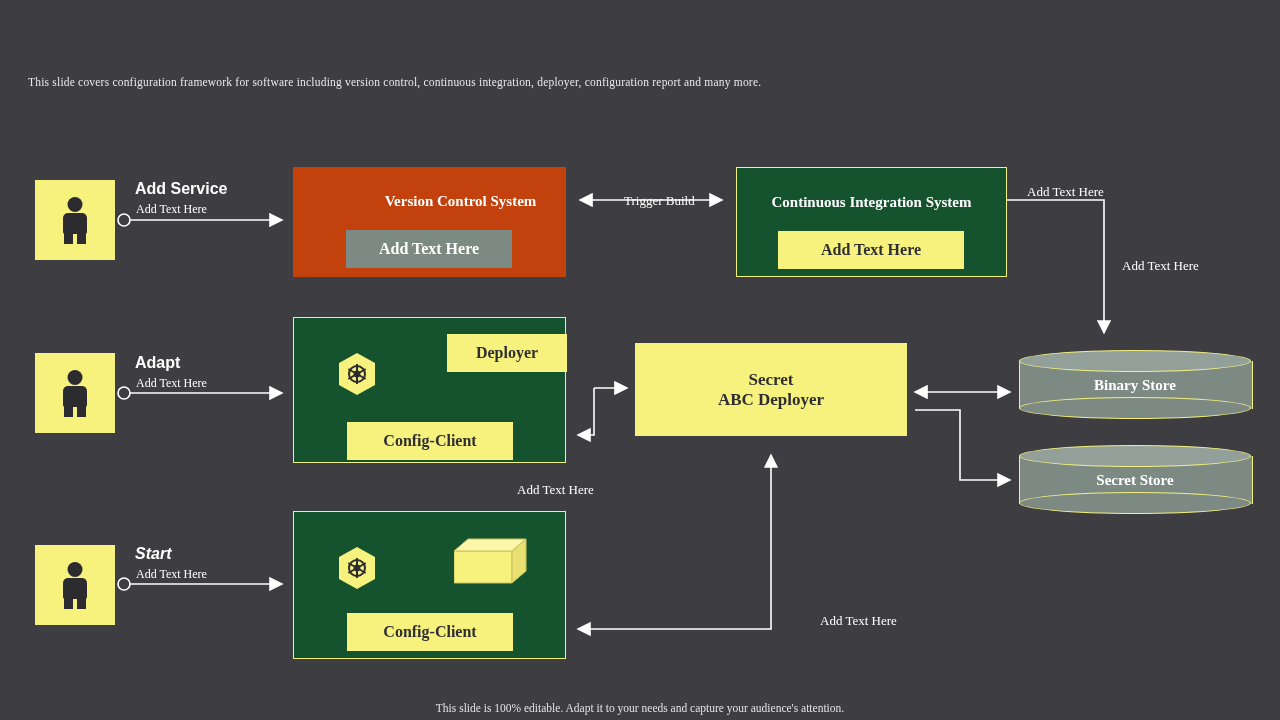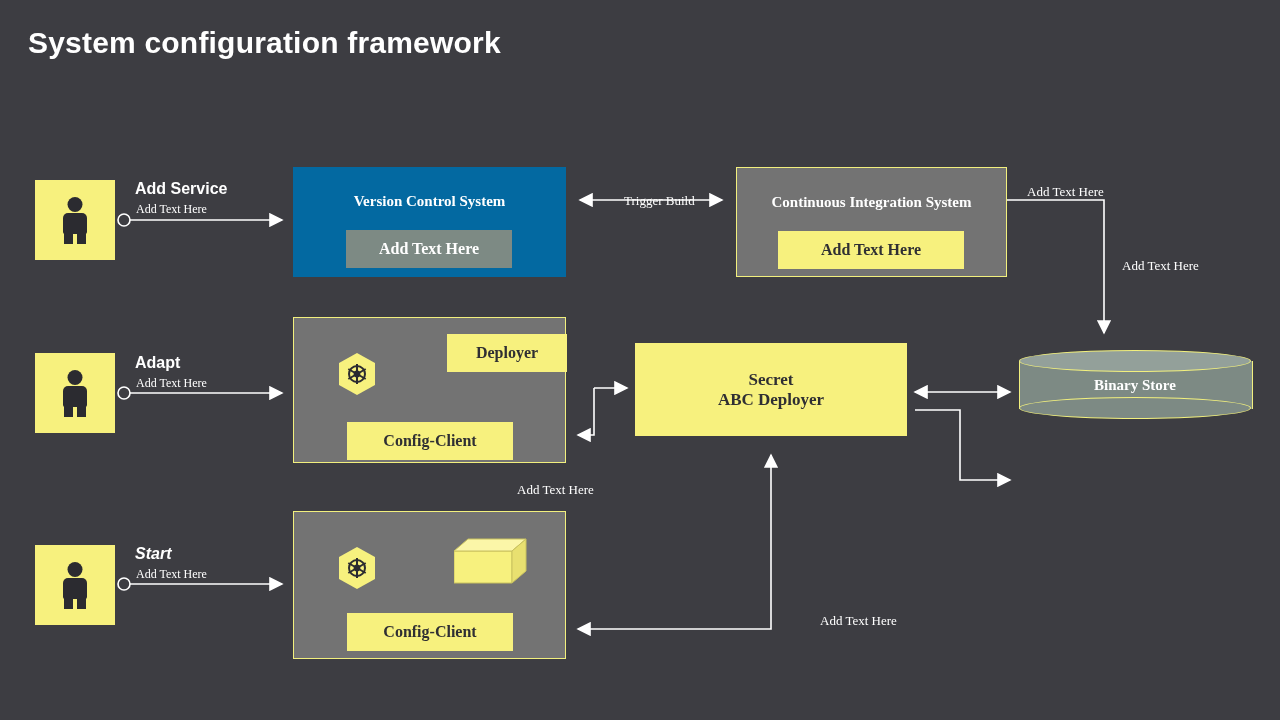--- a/index.html
+++ b/index.html
@@ -24,22 +24,22 @@
     font-family:"Liberation Serif",serif;
     font-size:11.5px;color:#e9e9e9;letter-spacing:.2px;
   }
   .footer{
     position:absolute;left:0;right:0;top:702px;text-align:center;
     font-size:11.5px;color:#e3e3e3;
   }
 
   
   .box{position:absolute;box-sizing:border-box;}
-  .panel{background:#737373;border:1px solid #f2f07e;}
-  .panel-plain{background:#0369a1;}
+  .panel{background:#14532d;border:1px solid #f2f07e;}
+  .panel-plain{background:#c2410c;padding-left:31px;}
   .yellowbox{
     background:#f7f17e;color:#2f2f33;
     display:flex;align-items:center;justify-content:center;
     font-weight:bold;font-size:16px;text-align:center;line-height:1.15;
   }
   .yellowbox.bordered{border:1px solid #f7f17e;}
   .greybtn{
     background:#7d8a84;color:#ffffff;
     display:flex;align-items:center;justify-content:center;
     font-weight:bold;font-size:16px;
@@ -102,21 +102,21 @@
   .hex{position:absolute;width:46px;height:46px;}
   svg{display:block;}
 
   .arrowlayer{position:absolute;inset:0;pointer-events:none;}
 </style>
 </head>
 <body>
 
 <div class="slide">
 
-  <div class="title">System configuration framework</div>
+  <div class="subtitle">This slide covers configuration  framework for software including  version control, continuous integration,  deployer, configuration  report and many more.</div>
 
   <svg class="arrowlayer" width="1280" height="720">
     <defs>
       <marker id="ah" markerWidth="9" markerHeight="9" refX="8" refY="4.5" orient="auto">
         <path d="M0,0 L9,4.5 L0,9 z" fill="#ffffff"></path>
       </marker>
       <marker id="ah-start" markerWidth="9" markerHeight="9" refX="1" refY="4.5" orient="auto">
         <path d="M9,0 L0,4.5 L9,9 z" fill="#ffffff"></path>
       </marker>
     </defs>
@@ -207,20 +207,26 @@
     <span>ABC Deployer</span>
   </div>
 
   <div class="cyl" style="left:1019px;top:350px;">
     <div class="body"></div>
       <div class="bot"></div>
       <div class="top"></div>
     <div class="cap-text">Binary Store</div>
   </div>
 
+  <div class="cyl" style="left:1019px;top:445px;">
+    <div class="body"></div>
+      <div class="bot"></div>
+      <div class="top"></div>
+    <div class="cap-text">Secret Store</div>
+  </div>
 
   <div class="label" style="left:517px;top:482px;">Add Text Here</div>
 
   <div class="person-tile box" style="left:35px;top:545px;">
     <div class="person">
       <div class="head"></div>
         <div class="body"></div>
         <div class="leg-l"></div>
         <div class="leg-r"></div>
     </div>
@@ -246,13 +252,14 @@
         <polygon points="0,14 58,14 58,46 0,46" fill="#f7f17e" stroke="#c9c25f" stroke-width="1"></polygon>
         <polygon points="0,14 14,2 72,2 58,14" fill="#fbf6a8" stroke="#c9c25f" stroke-width="1"></polygon>
         <polygon points="58,14 72,2 72,34 58,46" fill="#e8e070" stroke="#c9c25f" stroke-width="1"></polygon>
       </svg>
     </div>
     <div class="yellowbox box" style="left:53px;top:101px;width:166px;height:38px;">Config-Client</div>
   </div>
 
   <div class="label" style="left:820px;top:613px;">Add Text Here</div>
 
+  <div class="footer">This slide is 100% editable.  Adapt it to your needs and capture your audience's  attention.</div>
 </div>
 
 </body></html>

